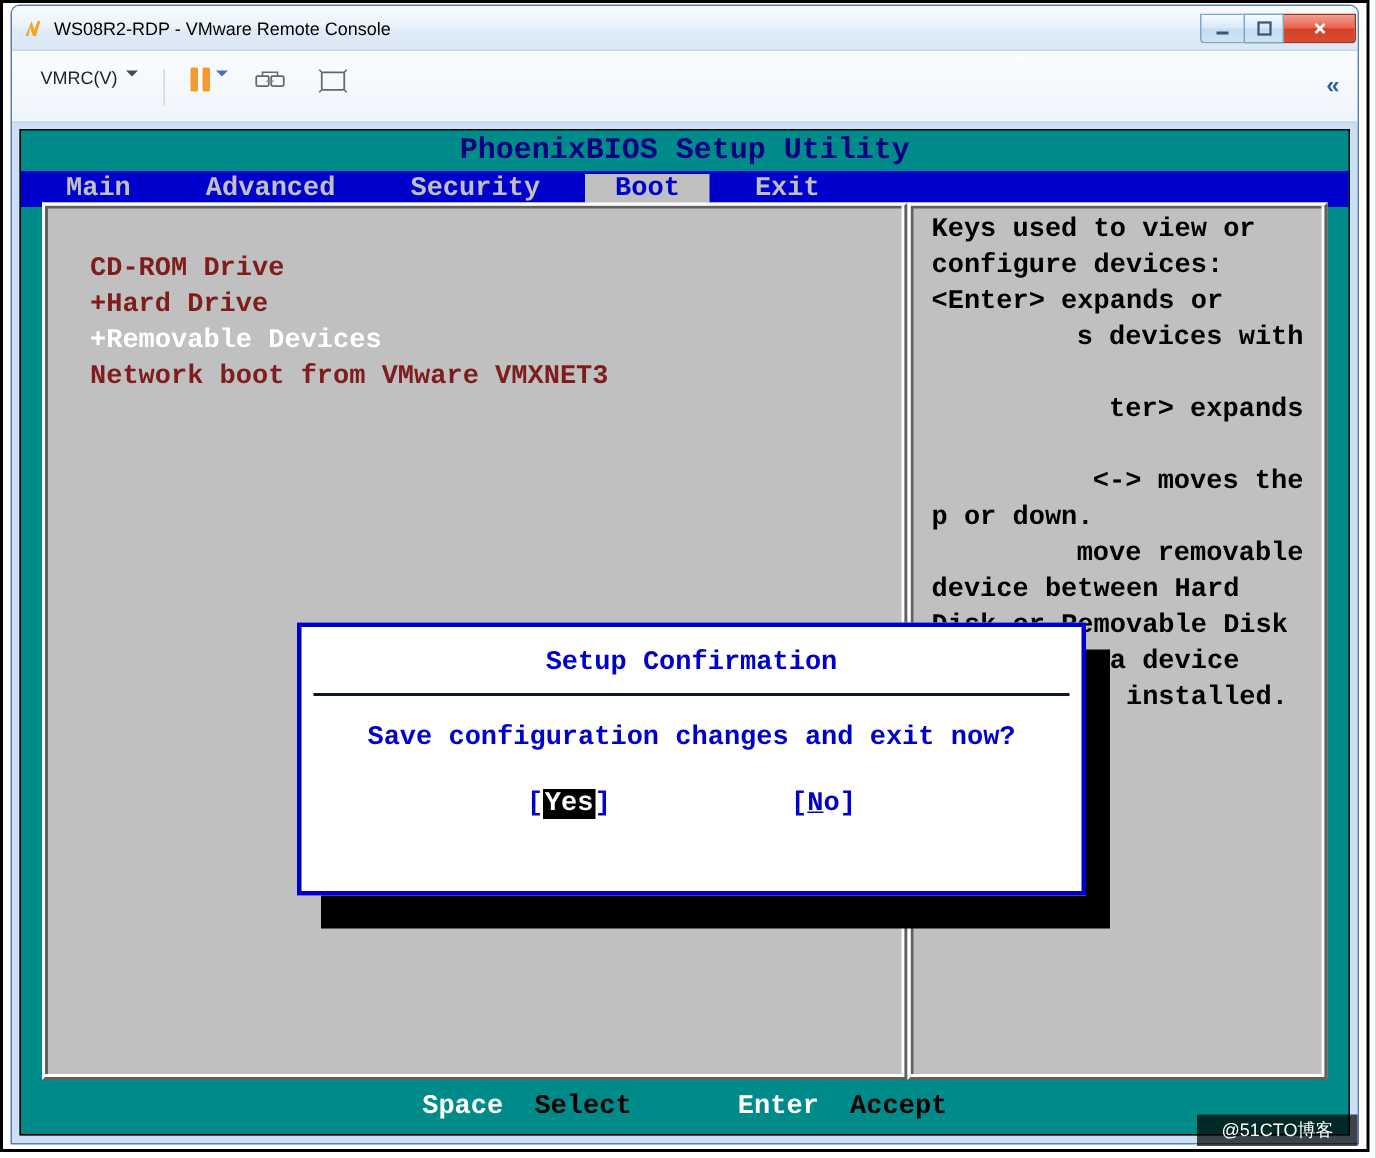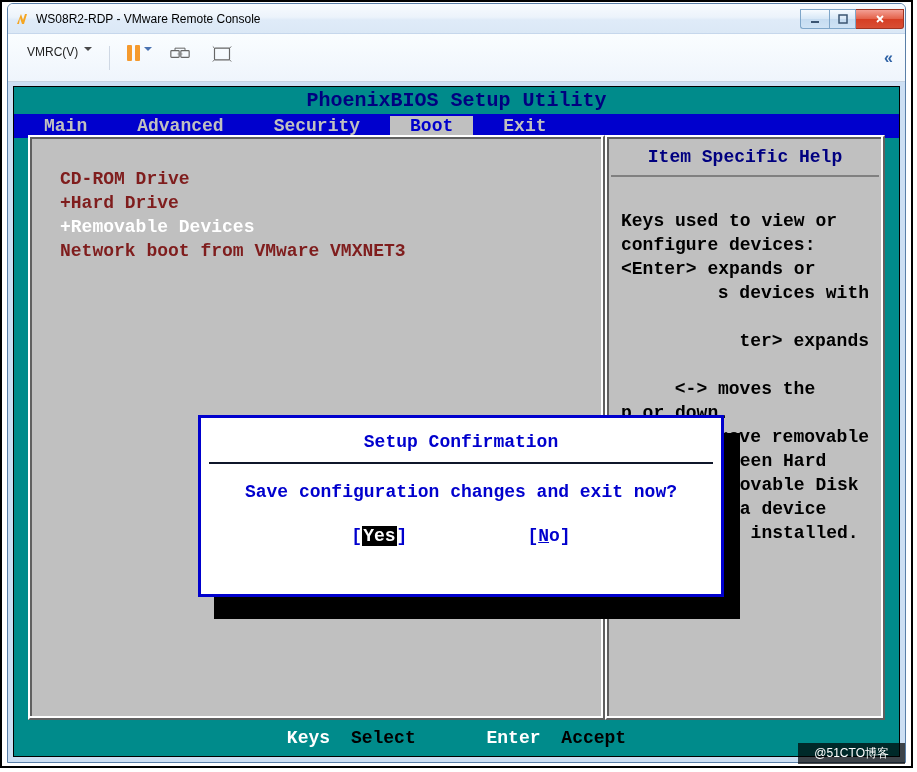--- a/index.html
+++ b/index.html
@@ -128,30 +128,29 @@
       </div>
 
       <div class="bios-body">
         <div class="bios-pane left-pane">
           <div class="boot-item"> CD-ROM Drive</div>
           <div class="boot-item">+Hard Drive</div>
           <div class="boot-item sel">+Removable Devices</div>
           <div class="boot-item"> Network boot from VMware VMXNET3</div>
         </div>
         <div class="bios-pane right-pane">
-          <div class="help-title">Item Specific Help</div>
           <div class="help-text">
             <div>Keys used to view or</div>
             <div>configure devices:</div>
             <div>&lt;Enter&gt; expands or</div>
             <div style="text-align:right;">s devices with</div>
             <div>&nbsp;</div>
             <div style="text-align:right;">ter&gt; expands</div>
             <div>&nbsp;</div>
-            <div style="text-align:center;">&lt;-&gt; moves the</div>
+            <div style="text-align:right;">&lt;-&gt; moves the</div>
             <div style="text-align:left;">p or down.</div>
             <div style="text-align:right;">move removable</div>
             <div>device between Hard</div>
             <div>Disk or Removable Disk</div>
             <div>&lt;d&gt; Remove a device</div>
             <div>that is not installed.</div>
           </div>
         </div>
       </div>
 
@@ -159,21 +158,21 @@
       <div class="dialog bios-font">
         <div class="dialog-title">Setup Confirmation</div>
         <div class="dialog-msg">Save configuration changes and exit now?</div>
         <div class="dialog-btns">
           <span class="dialog-yes"><span>[</span><span class="hl">Yes</span><span>]</span></span>
           <span class="dialog-no"><span>[<span class="u">N</span>o]</span></span>
         </div>
       </div>
 
       <div class="bios-footer bios-font">
-        <span class="key">Keys</span>
+        <span class="key">Space</span>
         <span class="lbl">Select</span>
         <span class="key">Enter</span>
         <span class="lbl">Accept</span>
       </div>
     </div>
 
   </div>
   <div class="watermark">@51CTO博客</div>
 </div>
 

